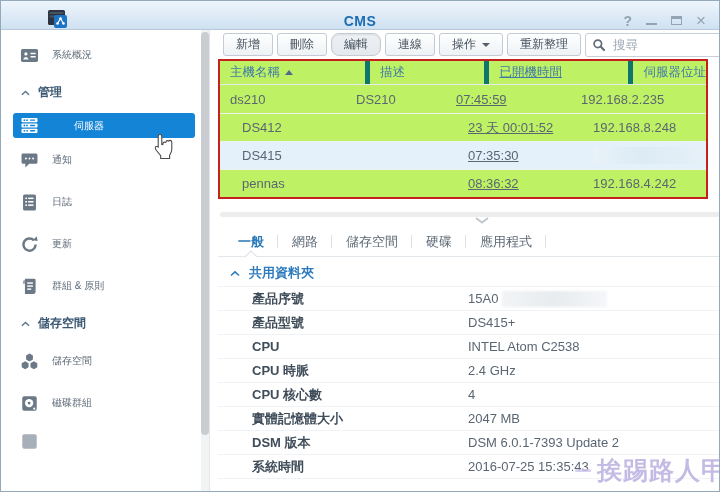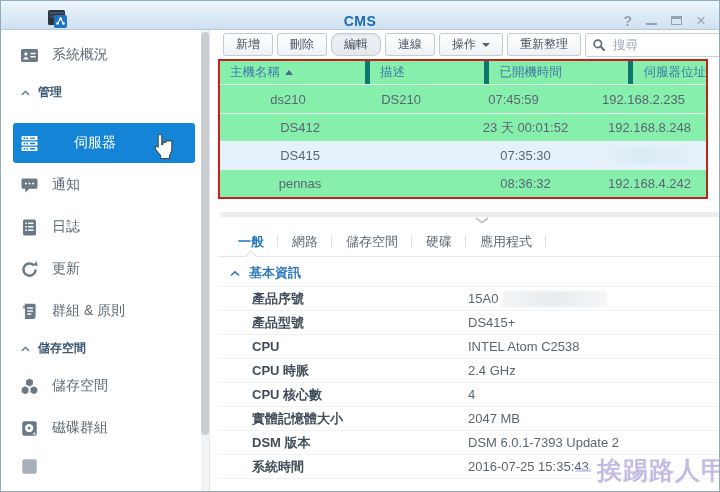--- a/index.html
+++ b/index.html
@@ -17,24 +17,24 @@
   .ctl-help{font-size:14px;font-weight:bold;}
   .ctl-min{width:11px;height:2px;background:#94a3b1;margin-top:6px;}
   .ctl-max{width:11px;height:9px;border:1px solid #94a3b1;border-top-width:3px;}
   .ctl-close{font-size:17px;}
   
   .wbody{display:flex;height:462px;}
   
   .sidebar{width:209px;flex:none;position:relative;background:#fff;border-right:1px solid #e2e6ea;
     overflow:hidden;padding-top:4px;}
   .sb-item{height:42px;display:flex;align-items:center;gap:13px;padding-left:19px;color:#5d6a77;
-    font-size:14px;white-space:nowrap;cursor:default;}
+    font-size:10px;white-space:nowrap;cursor:default;}
   .sb-icon{color:#6b7886;display:flex;}
   .sb-icon svg{width:19px;height:19px;}
-  .sb-item.selected{background:#1484d7;color:#fff;margin:14px 14px 1px 12px;height:40px;
+  .sb-item.selected{background:#1484d7;color:#fff;margin:4px 14px 1px 12px;height:25px;
     border-radius:3px;padding-left:7px;gap:35px;}
   .sb-item.selected .sb-icon{color:#fff;}
   .sb-item.selected .dot{fill:#1484d7;}
   .sb-item.partial{align-items:flex-start;padding-top:8px;}
   .sb-item.partial .sb-icon{color:#a7b0b9;}
   .sb-section{height:33px;display:flex;align-items:center;gap:8px;padding-left:20px;color:#3b5771;
     font-size:12px;font-weight:bold;}
   .sb-chev{color:#5b7590;display:flex;}
   .sb-track{position:absolute;top:0;right:0;width:8px;height:100%;background:#f2f3f5;}
   .sb-thumb{position:absolute;top:2px;right:0;width:8px;height:403px;background:#c9cdd2;border-radius:4px;}
@@ -47,32 +47,32 @@
   .tb-btn.pressed{background:linear-gradient(#eef1f4,#e4e9ee);box-shadow:inset 0 1px 2px rgba(0,0,0,.08);border-radius:8px;}
   .caret-down{width:0;height:0;border-left:4px solid transparent;border-right:4px solid transparent;
     border-top:4px solid #55606c;}
   .search{margin-left:auto;display:flex;align-items:center;width:160px;height:24px;
     border:1px solid #c6cfd8;border-radius:3px;background:#fff;padding:0 6px;}
   .search svg{flex:none;}
   .search input{border:0;outline:0;flex:1;font-size:12.5px;color:#47525e;font-family:inherit;
     min-width:0;margin-left:5px;background:transparent;}
   .search input::placeholder{color:#9ba7b3;}
   
-  .annotation-box{margin-top:3px;width:490px;border:2px solid #c4211d;background:#86efac;}
+  .annotation-box{margin-top:3px;width:490px;border:2px solid #c4211d;background:#bef264;}
   .thead{display:flex;height:24px;align-items:center;border-bottom:1px solid #e6eaee;}
   .th{font-size:12.5px;color:#4179a8;padding-left:10px;display:flex;align-items:center;gap:5px;
     height:100%;white-space:nowrap;}
   .th + .th{border-left:5px solid #0f766e;margin-left:20px;}
-  .col0{width:126px;}.col1{width:100px;}.col2{width:125px;}.col3{flex:1;}
+  .col0{width:126px;}.col1{width:100px;}.col2{width:125px;text-decoration:underline;}.col3{flex:1;}
   .sort-asc{width:0;height:0;border-left:4px solid transparent;border-right:4px solid transparent;
     border-bottom:5px solid #4b6b89;margin-top:-1px;}
   .tr{display:flex;height:28px;align-items:center;font-size:13px;color:#5b6673;}
   .tr + .tr{border-top:1px solid #edf0f3;padding-left:12px;}
   .tr.selected{background:#e4f1fb;}
-  .td{padding-left:10px;overflow:hidden;white-space:nowrap;text-align:center;}
+  .td{padding-left:10px;overflow:hidden;white-space:nowrap;}
   .redact-addr{display:inline-block;width:118px;height:17px;border-radius:2px;vertical-align:middle;
     background:linear-gradient(90deg,#e9f2f9,#dcebf5 40%,#e7f1f8);filter:blur(.7px);}
   
   .splitter-bar{margin:13px 2px 0 2px;height:5px;border-radius:3px;background:#ededee;}
   .splitter-handle{width:30px;margin:0 auto;height:8px;display:flex;justify-content:center;align-items:flex-start;}
   
   .tabs{display:flex;align-items:stretch;height:30px;margin-top:2px;border-bottom:1px solid #e2e7ec;
     padding-left:6px;position:relative;}
   .tab{position:relative;display:flex;align-items:center;padding:0 14px;font-size:13px;color:#5c6975;
     white-space:nowrap;cursor:default;}
@@ -372,21 +372,21 @@
           </span>
         </div>
 
       <div class="details">
         <div class="d-header">
           <span class="sb-chev">
             <svg width="10" height="7" viewBox="0 0 10 6">
                 <path d="M1 5l4-3.6L9 5" fill="none" stroke="currentColor" stroke-width="1.6"></path>
               </svg>
           </span>
-          <span>基本資訊</span>
+          <span>共用資料夾</span>
         </div>
         <div id="detail-rows">
             <div class="d-row">
               <span class="d-label">產品序號</span>
               <span class="d-value">
                 <span>15A0</span>
                 <span class="redact-serial"></span>
               </span>
             </div>
             <div class="d-row">

